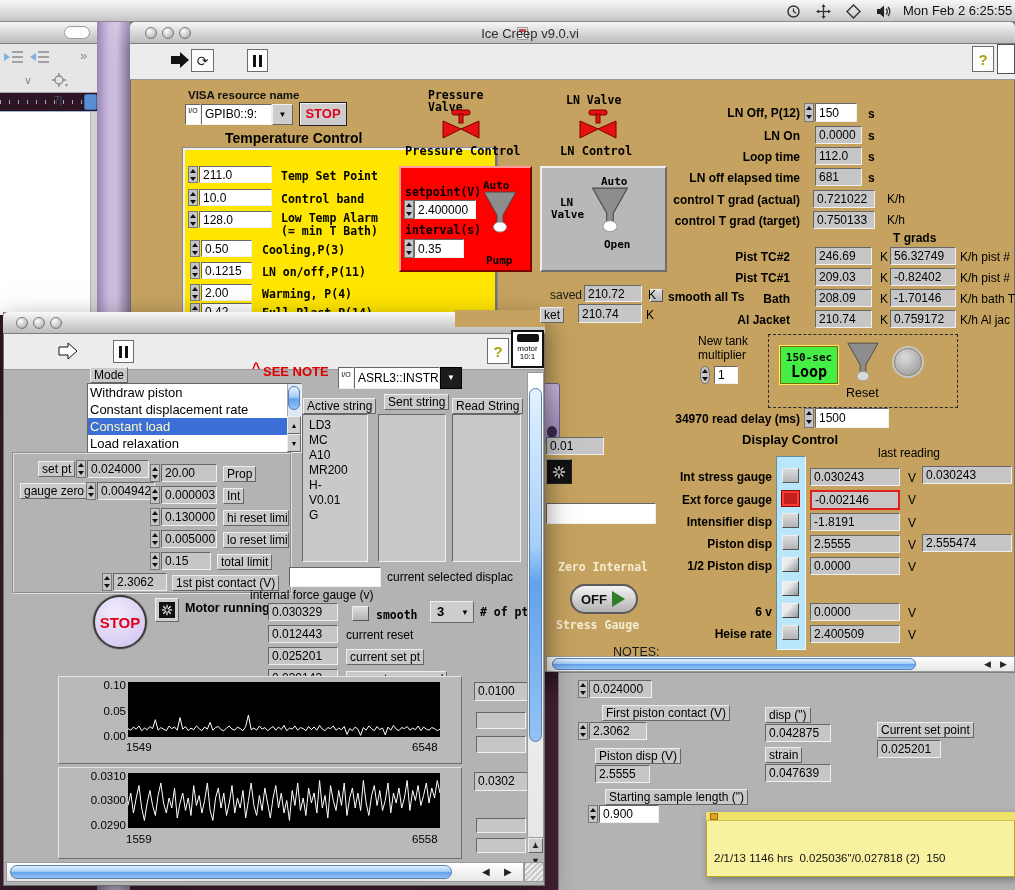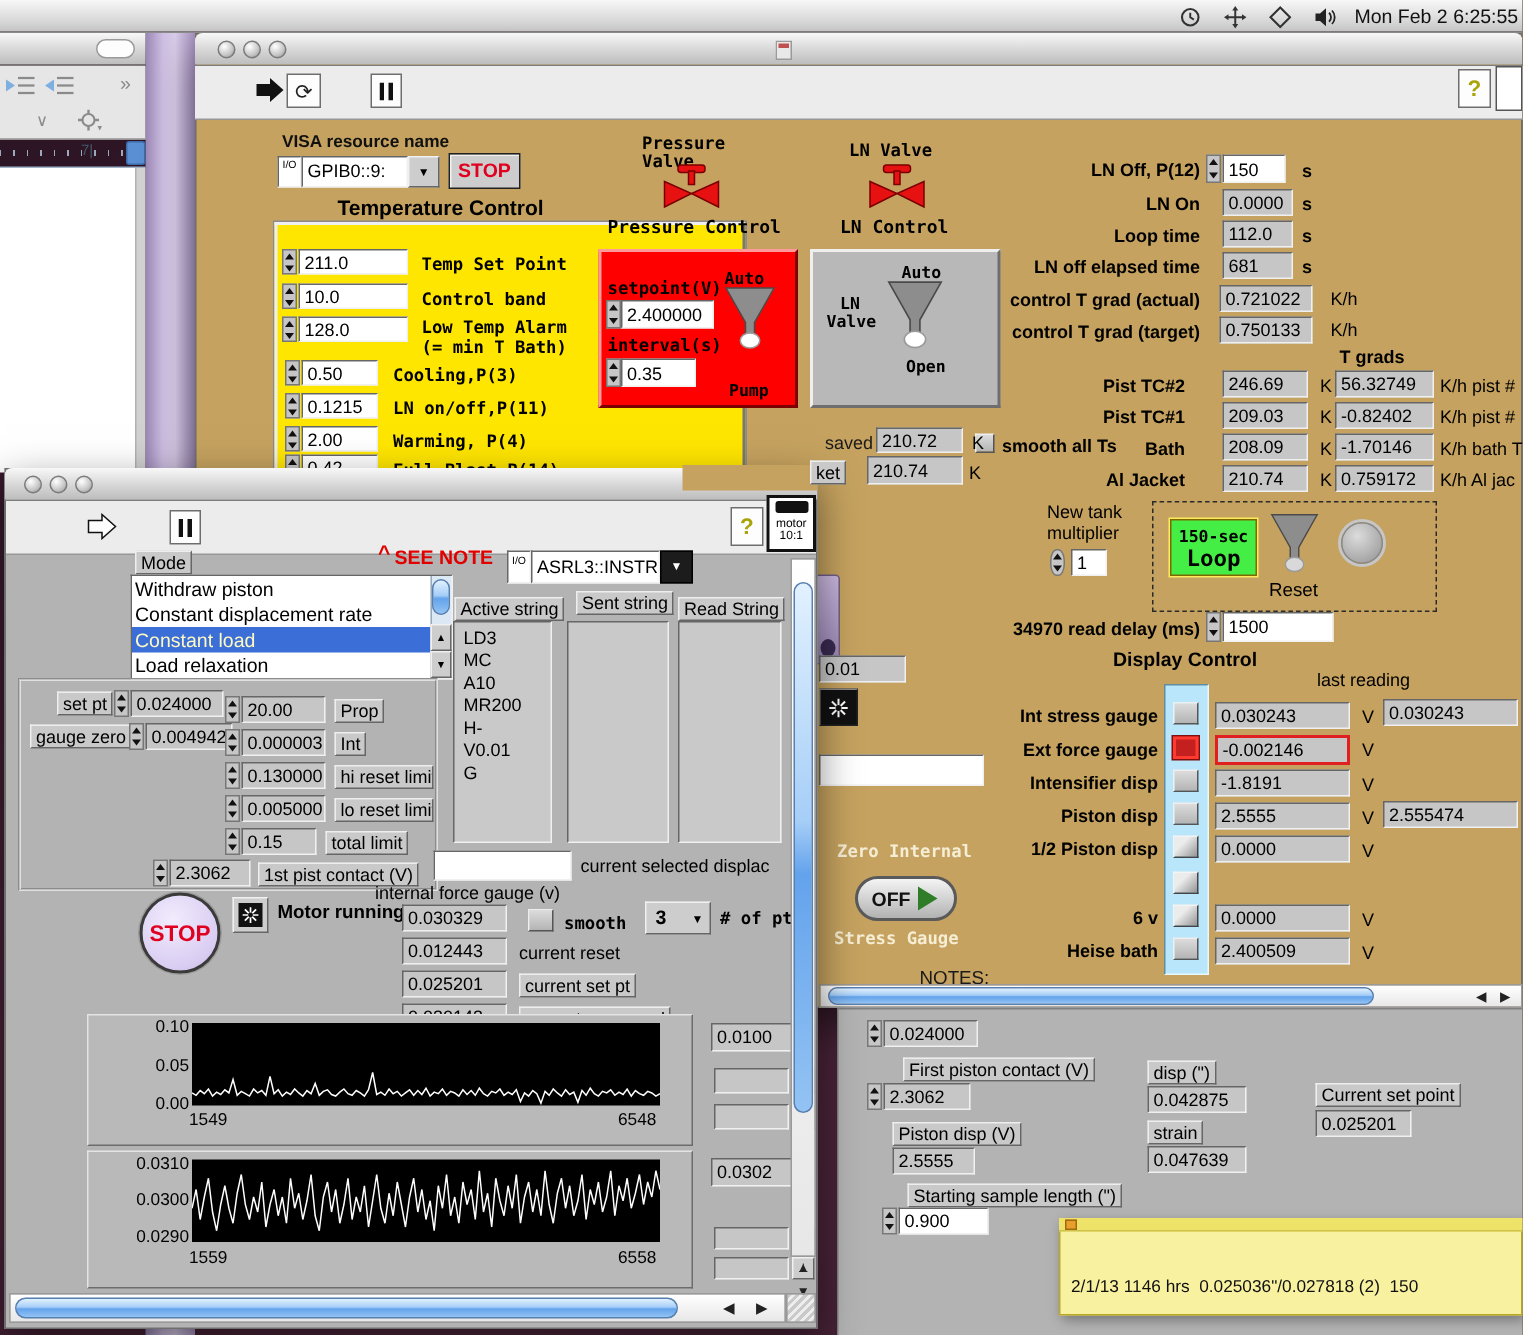--- a/index.html
+++ b/index.html
@@ -98,20 +98,21 @@
   <div class="a titlebar" style="left:130px;top:22px;width:885px;height:22px;border-radius:5px 5px 0 0"></div>
   <div class="a tl" style="left:145px;top:27px"></div>
   <div class="a tl" style="left:162px;top:27px"></div>
   <div class="a tl" style="left:179px;top:27px"></div>
   <span class="a" style="left:517px;top:27px">
         <svg width="11" height="13" viewBox="0 0 11 13">
           <rect x="0.5" y="0.5" width="10" height="12" fill="#e8e8e8" stroke="#9a9a9a"></rect>
           <rect x="2" y="2" width="7" height="3" fill="#c05050"></rect>
         </svg>
       </span>
+  <div class="a ttext" style="left:380px;top:26px;width:300px">Ice Creep v9.0.vi</div>
   <div class="a toolbar" style="left:130px;top:44px;width:885px;height:36px"></div>
   <span class="a" style="left:170px;top:51px">
         <svg width="20" height="18" viewBox="0 0 20 18">
           <polygon points="1,5 10,5 10,1 19,9 10,17 10,13 1,13" fill="#111"></polygon>
         </svg>
       </span>
   <div class="a icnbox" style="left:191px;top:49px;width:23px;height:23px">
         <span style="font-size:14px;color:#222">⟳</span>
       </div>
   <div class="a icnbox" style="left:247px;top:49px;width:21px;height:23px">
@@ -346,21 +347,21 @@
   <div class="a sk v" style="left:922px;top:534px;width:90px;height:18px">2.555474</div>
   <span class="a sb rlab" style="left:640px;top:559px;width:132px;font-size:12px">1/2 Piston disp</span>
   <div class="a tg tg3d" style="left:782px;top:557px"></div>
   <div class="a sk v" style="left:810px;top:557px;width:90px;height:18px">0.0000</div>
   <span class="a sr" style="left:908px;top:560px;font-size:12px">V</span>
   <div class="a tg tg3d" style="left:782px;top:581px"></div>
   <span class="a sb rlab" style="left:640px;top:605px;width:132px;font-size:12px">6 v</span>
   <div class="a tg tg3d" style="left:782px;top:603px"></div>
   <div class="a sk v" style="left:810px;top:603px;width:90px;height:18px">0.0000</div>
   <span class="a sr" style="left:908px;top:606px;font-size:12px">V</span>
-  <span class="a sb rlab" style="left:640px;top:627px;width:132px;font-size:12px">Heise bath</span>
+  <span class="a sb rlab" style="left:640px;top:627px;width:132px;font-size:12px">Heise rate</span>
   <div class="a tg" style="left:782px;top:625px"></div>
   <div class="a sk v" style="left:810px;top:625px;width:90px;height:18px">2.400509</div>
   <span class="a sr" style="left:908px;top:628px;font-size:12px">V</span>
 
   <span class="a mono-lab cream" style="left:558px;top:560px;font-size:11.5px">Zero Internal</span>
   <div class="a" style="left:570px;top:584px;width:68px;height:30px;border-radius:15px;background:linear-gradient(#f4f4f4,#b2b2b2);border:2px solid #5a5a5a;display:flex;align-items:center">
     <span class="sb" style="font-size:13px;margin-left:9px;color:#111">OFF</span>
     <span style="margin-left:5px;width:0;height:0;border-top:8px solid transparent;border-bottom:8px solid transparent;border-left:13px solid #2f7d28"></span>
   </div>
   <span class="a mono-lab cream" style="left:556px;top:618px;font-size:11.5px">Stress Gauge</span>

